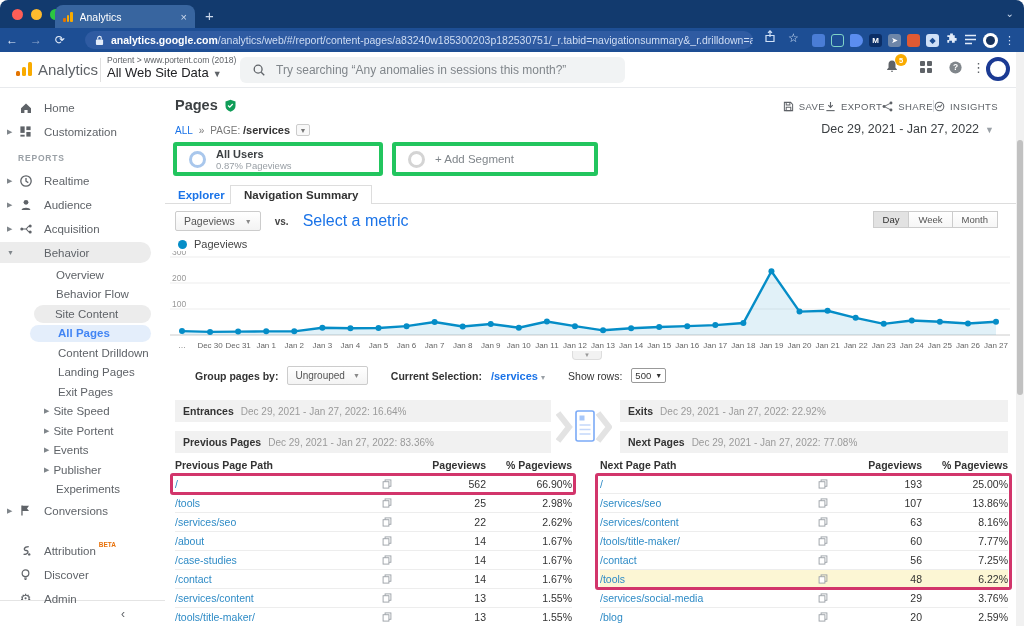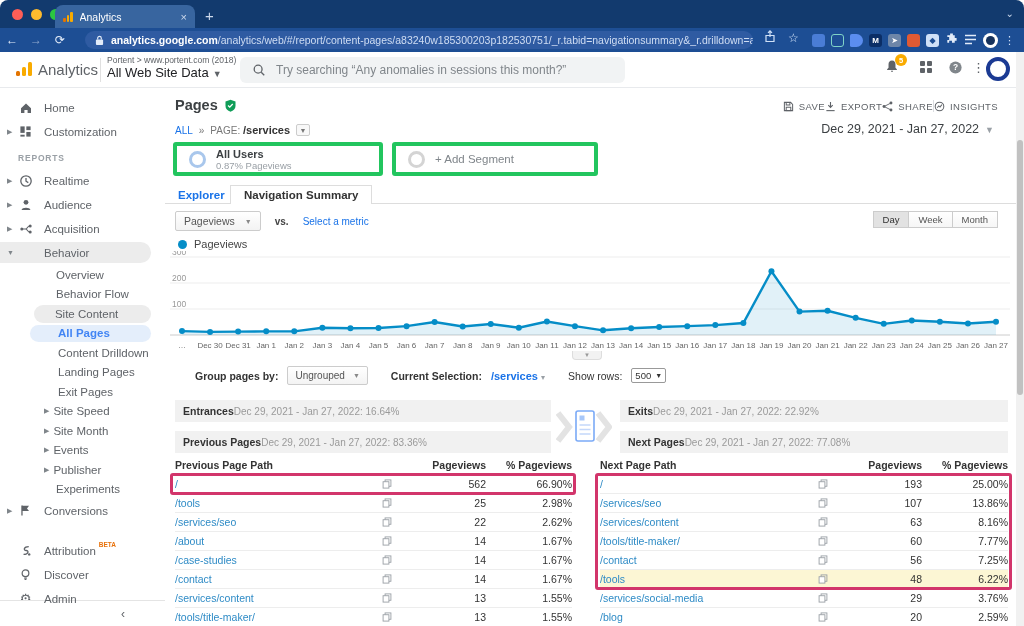--- a/index.html
+++ b/index.html
@@ -99,39 +99,39 @@
   .segtxt .dt{font-size:9.5px;color:#9aa0a6;}
   .tabexplorer{position:absolute;left:178px;top:189px;font-size:11.5px;font-weight:bold;color:#1a73e8;}
   .tabnav{position:absolute;left:230px;top:185px;height:19px;background:#fff;border:1px solid #ddd;border-bottom:none;
     padding:0 13px;display:flex;align-items:center;font-size:11.5px;font-weight:bold;color:#333;z-index:2;}
   .tabline{position:absolute;left:165px;right:8px;top:203px;height:1px;background:#ddd;}
   .metricrow{position:absolute;left:175px;top:211px;display:flex;align-items:center;gap:14px;}
   .metricbox{border:1px solid #ccc;border-radius:2px;background:linear-gradient(#fff,#f3f3f3);height:20px;
     padding:0 8px;display:flex;align-items:center;gap:10px;font-size:10.5px;color:#555;}
   .metricbox .car{font-size:7px;color:#888;}
   .vs{font-size:10px;font-weight:bold;color:#444;}
-  .selmetric{font-size:10px;color:#1a73e8;}
+  .selmetric{font-size:16px;color:#1a73e8;}
   .dwm{position:absolute;right:26px;top:211px;display:flex;}
   .dwm div{border:1px solid #ccc;height:17px;padding:0 9px;display:flex;align-items:center;font-size:9.5px;color:#555;
     background:linear-gradient(#fff,#f6f6f6);margin-left:-1px;}
   .dwm div.on{background:#e2e2e2;color:#333;}
   .legend{position:absolute;left:178px;top:238px;display:flex;align-items:center;gap:7px;font-size:11px;color:#444;}
   .legend i{width:9px;height:9px;border-radius:50%;background:#058dc7;}
   #chart{position:absolute;left:170px;top:251px;}
   .expander{position:absolute;left:572px;top:351px;width:30px;height:9px;background:#f2f2f2;border:1px solid #ddd;border-top:none;
     border-radius:0 0 4px 4px;display:flex;align-items:center;justify-content:center;font-size:6px;color:#999;}
   .grouprow{position:absolute;left:183px;top:366px;display:flex;align-items:center;gap:9px;font-size:10.5px;color:#333;}
   .grouprow .bold{font-weight:bold;margin-left:12px;}
   .ungrouped{border:1px solid #ccc;border-radius:2px;background:linear-gradient(#fff,#f3f3f3);height:19px;padding:0 7px;
     display:flex;align-items:center;gap:8px;font-size:10px;color:#555;}
   .cursel{color:#1a73e8;font-weight:bold;font-size:11px;}
   .cursel .car{color:#9aa0a6;font-size:8px;font-weight:normal;}
   .rowsel{border:1px solid #999;border-radius:2px;background:#fff;height:15px;padding:0 3px;display:flex;align-items:center;
     gap:4px;font-size:9.5px;color:#333;}
-  .flowbar{position:absolute;height:22px;background:#f1f1f1;display:flex;align-items:center;padding-left:8px;font-size:10px;}
+  .flowbar{position:absolute;height:22px;background:#f1f1f1;display:flex;align-items:center;padding-left:8px;gap:7px;font-size:10px;}
   .flowbar b{color:#333;font-size:10.5px;}
   .flowbar span{color:#9a9a9a;}
   .fb1{left:175px;top:400px;width:376px;}
   .fb2{left:175px;top:431px;width:376px;}
   .fb3{left:620px;top:400px;width:388px;}
   .fb4{left:620px;top:431px;width:388px;}
   .flowicon{position:absolute;left:556px;top:404px;}
   
   .gatable{position:absolute;top:456px;background:#fff;}
   .gat-prev{left:175px;width:397px;}
@@ -344,21 +344,21 @@
       </div>
       <div class="nav-item lvl2">
         <span class="lbl">Exit Pages</span>
       </div>
       <div class="nav-item lvl1 hasarr">
         <span class="subarr">▶</span>
         <span class="lbl">Site Speed</span>
       </div>
       <div class="nav-item lvl1 hasarr">
         <span class="subarr">▶</span>
-        <span class="lbl">Site Month</span>
+        <span class="lbl">Site Portent</span>
       </div>
       <div class="nav-item lvl1 hasarr">
         <span class="subarr">▶</span>
         <span class="lbl">Events</span>
       </div>
       <div class="nav-item lvl1 hasarr">
         <span class="subarr">▶</span>
         <span class="lbl">Publisher</span>
       </div>
       <div class="nav-item lvl1">

